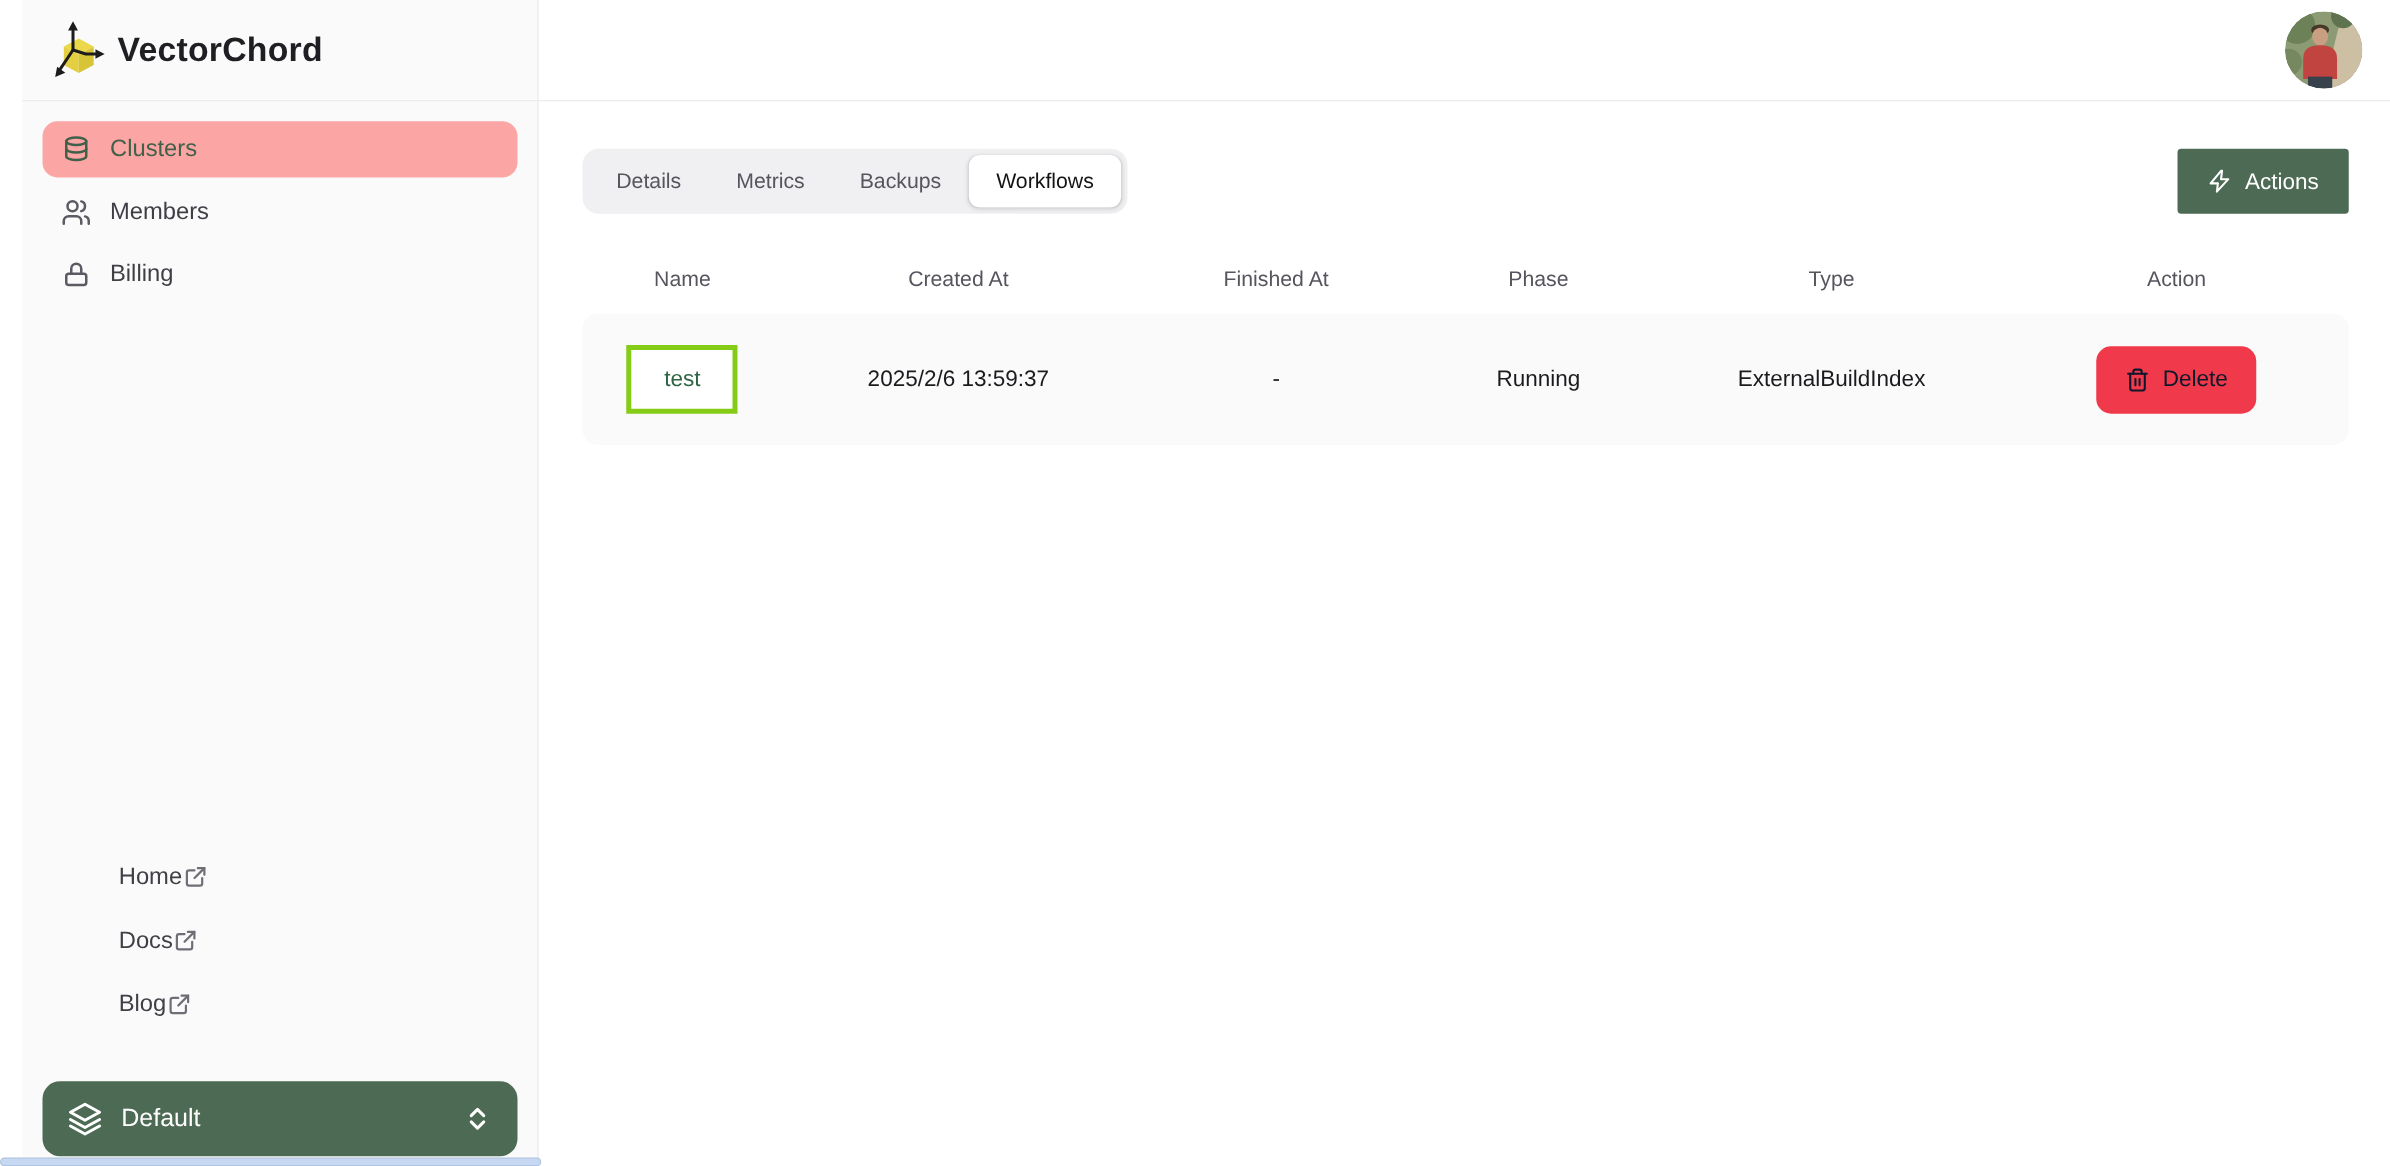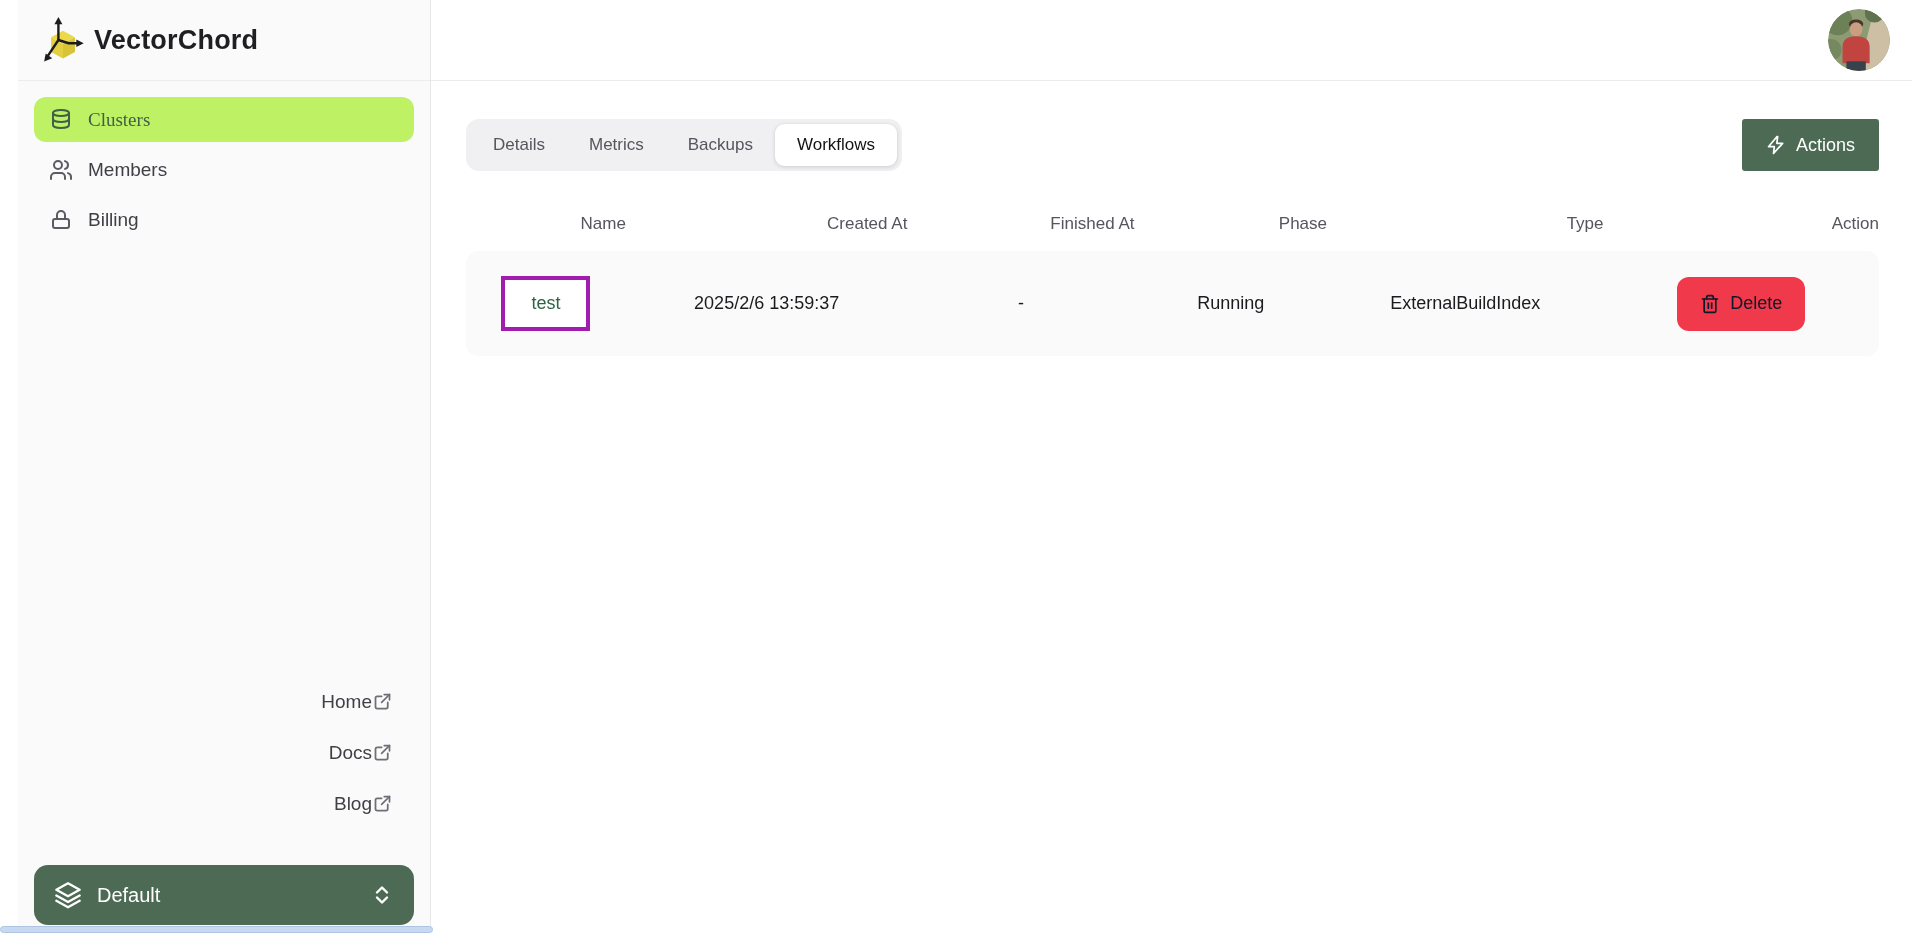--- a/index.html
+++ b/index.html
@@ -11,26 +11,26 @@
   .sidebar { width:413px; min-width:413px; height:100%; background:#fafafa;
     border-right:1px solid #e7e7e9; display:flex; flex-direction:column; }
   .logo-row { height:81px; display:flex; align-items:center; padding-left:22px; gap:8px;
     border-bottom:1px solid #ececee; }
   .brand { font-size:27px; font-weight:bold; color:#1f1f23; letter-spacing:.2px; }
 
   .nav { padding:16px; display:flex; flex-direction:column; gap:5px; }
   .nav-item { height:45px; border-radius:12px; display:flex; align-items:center;
     gap:15px; padding:0 15px; font-size:19px; color:#3f3f46; cursor:pointer; }
   .nav-item svg { color:#5b5b63; }
-  .nav-item.active { background:#bef264; color:#416049; font-weight:500;font-family:Liberation Serif, serif; }
+  .nav-item.active { background:#fca5a5; color:#416049; font-weight:500; }
   .nav-item.active svg { color:#416049; }
 
   .sidebar-links { margin-top:auto; display:flex; flex-direction:column; }
-  .side-link { height:51px; display:flex; align-items:center; justify-content:flex-end;
-    padding:0 37px 0 32px; font-size:19px; color:#3f3f46; cursor:pointer; }
+  .side-link { height:51px; display:flex; align-items:center; justify-content:flex-start;
+    padding:0 37px 0 32px; font-size:19px; color:#3f3f46; cursor:pointer;margin-left:45px; }
   .side-link svg { color:#6e6e76; }
 
   .workspace { margin:36px 16px 8px; height:60px; background:#4d6b54; border:none;
     border-radius:14px; display:flex; align-items:center; gap:15px; padding:0 20px;
     color:#fff; font-size:20px; font-weight:500; cursor:pointer;
     font-family:"Liberation Sans", sans-serif; }
   .workspace .chev { margin-left:auto; }
 
   
   .main { flex:1; display:flex; flex-direction:column; background:#fff; }
@@ -47,26 +47,26 @@
     color:#55555e; border-radius:9px; cursor:pointer; white-space:nowrap; }
   .tab.active { background:#fff; color:#141417; font-weight:500;
     box-shadow:0 1px 4px rgba(0,0,0,.14), 0 0 1px rgba(0,0,0,.1); }
 
   .btn-green { height:52px; display:flex; align-items:center; gap:10px; padding:0 24px;
     background:#4d6b54; color:#fff; border:none; border-radius:3px; font-size:18px;
     cursor:pointer; font-family:"Liberation Sans", sans-serif; }
 
   .grid6 { display:grid; grid-template-columns:162fr 285fr 230fr 195fr 280fr 279fr; }
   .thead { height:55px; align-items:center; }
-  .th { text-align:right; font-size:17px; color:#55555e; }
+  .th { text-align:center; font-size:17px; color:#55555e; }
   .trow { height:105px; background:#fafafa; border-radius:12px; align-items:center; }
   .td { display:flex; justify-content:center; align-items:center; font-size:18px;
     color:#1b1b1f; }
 
-  .anno-box { border:4px solid #a21caf; background:#fff; padding:13px 26px; }
+  .anno-box { border:4px solid #84cc16; background:#fff; padding:13px 26px; }
   .name-link { color:#2e6445; font-size:18px; text-decoration:none; cursor:pointer; }
 
   .btn-delete { height:54px; display:flex; align-items:center; gap:10px; padding:0 23px;
     background:#f0394b; color:#0f172a; border:none; border-radius:12px; font-size:18px;
     cursor:pointer; font-family:"Liberation Sans", sans-serif; }
 
   .h-scrollbar { position:absolute; left:0; bottom:0; width:433px; height:7px;
     background:#c7d9f2; border:1px solid #aec4e1; border-radius:4px; cursor:pointer; }
 
   svg { display:block; }

